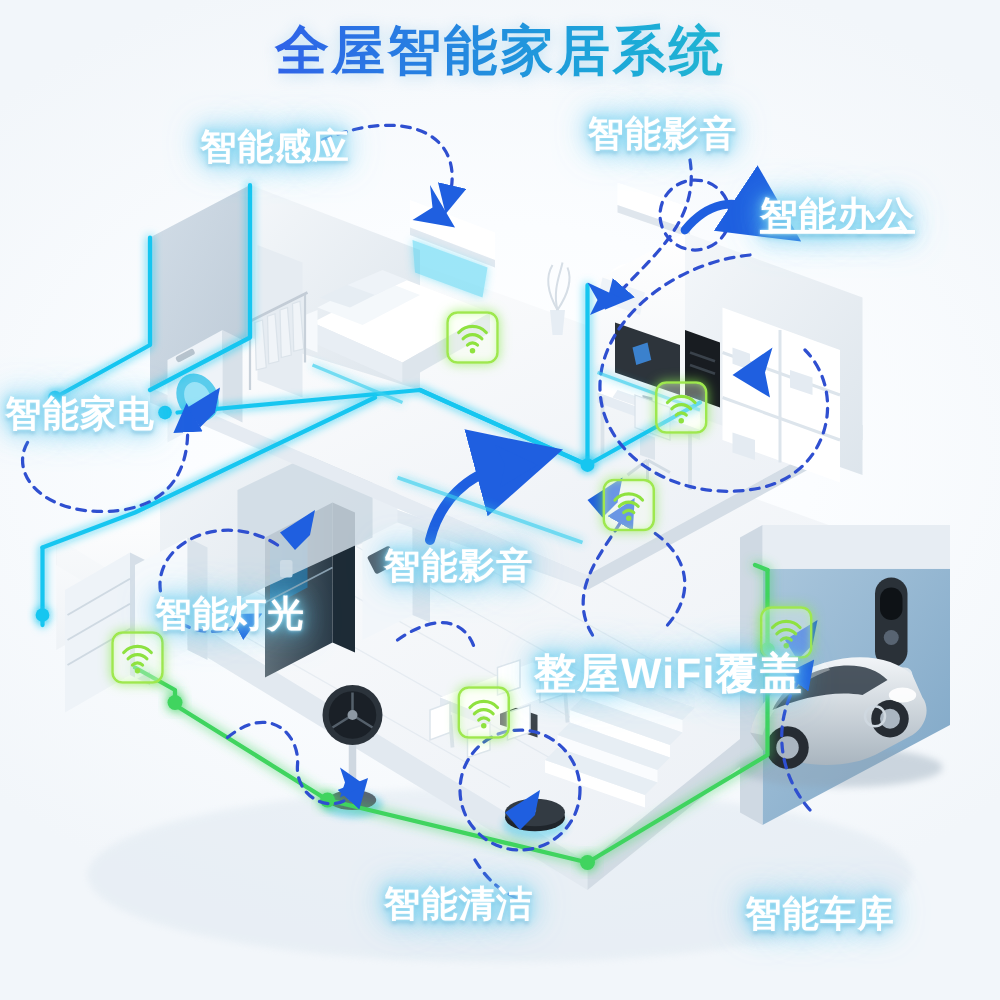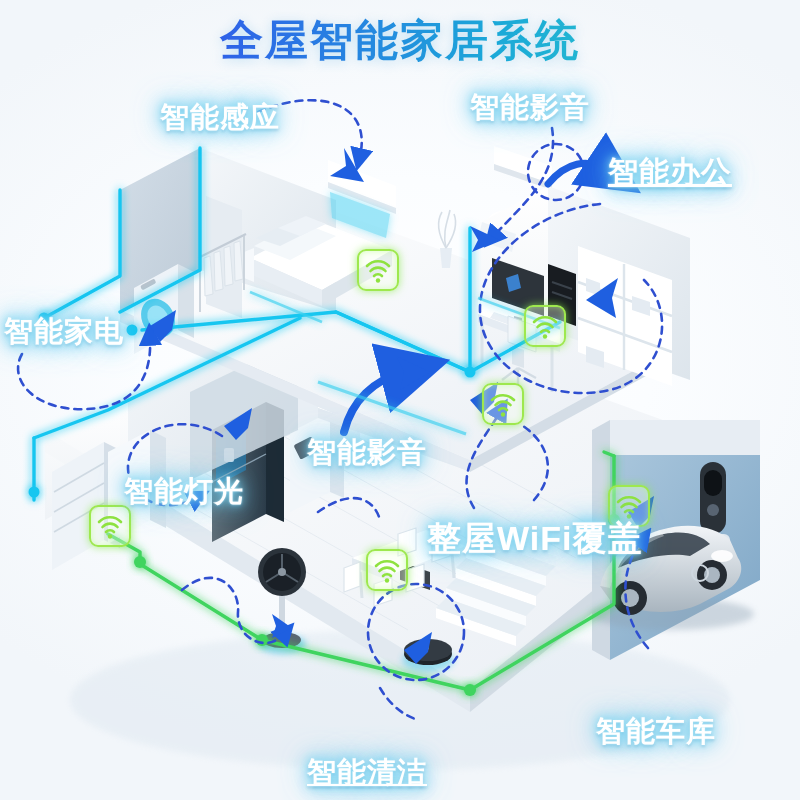--- a/index.html
+++ b/index.html
@@ -511,16 +511,16 @@
       </svg>
   </div>
 
   <div class="lbl" style="left:160px;top:98px;">智能感应</div>
   <div class="lbl" style="left:470px;top:88px;">智能影音</div>
   <div class="lbl" style="left:608px;top:152px;font-size:30px;text-decoration:underline;">智能办公</div>
   <div class="lbl" style="left:4px;top:312px;">智能家电</div>
   <div class="lbl" style="left:124px;top:472px;">智能灯光</div>
   <div class="lbl" style="left:307px;top:433px;">智能影音</div>
   <div class="lbl" style="left:427px;top:516px;font-size:34px;">整屋WiFi覆盖</div>
-  <div class="lbl" style="left:307px;top:753px;text-decoration:underline;">智能清洁</div>
+  <div class="lbl" style="left:307px;top:704px;">智能清洁</div>
   <div class="lbl" style="left:596px;top:664px;margin-top:48px;">智能车库</div>
 
 </div>
 
 </body></html>

